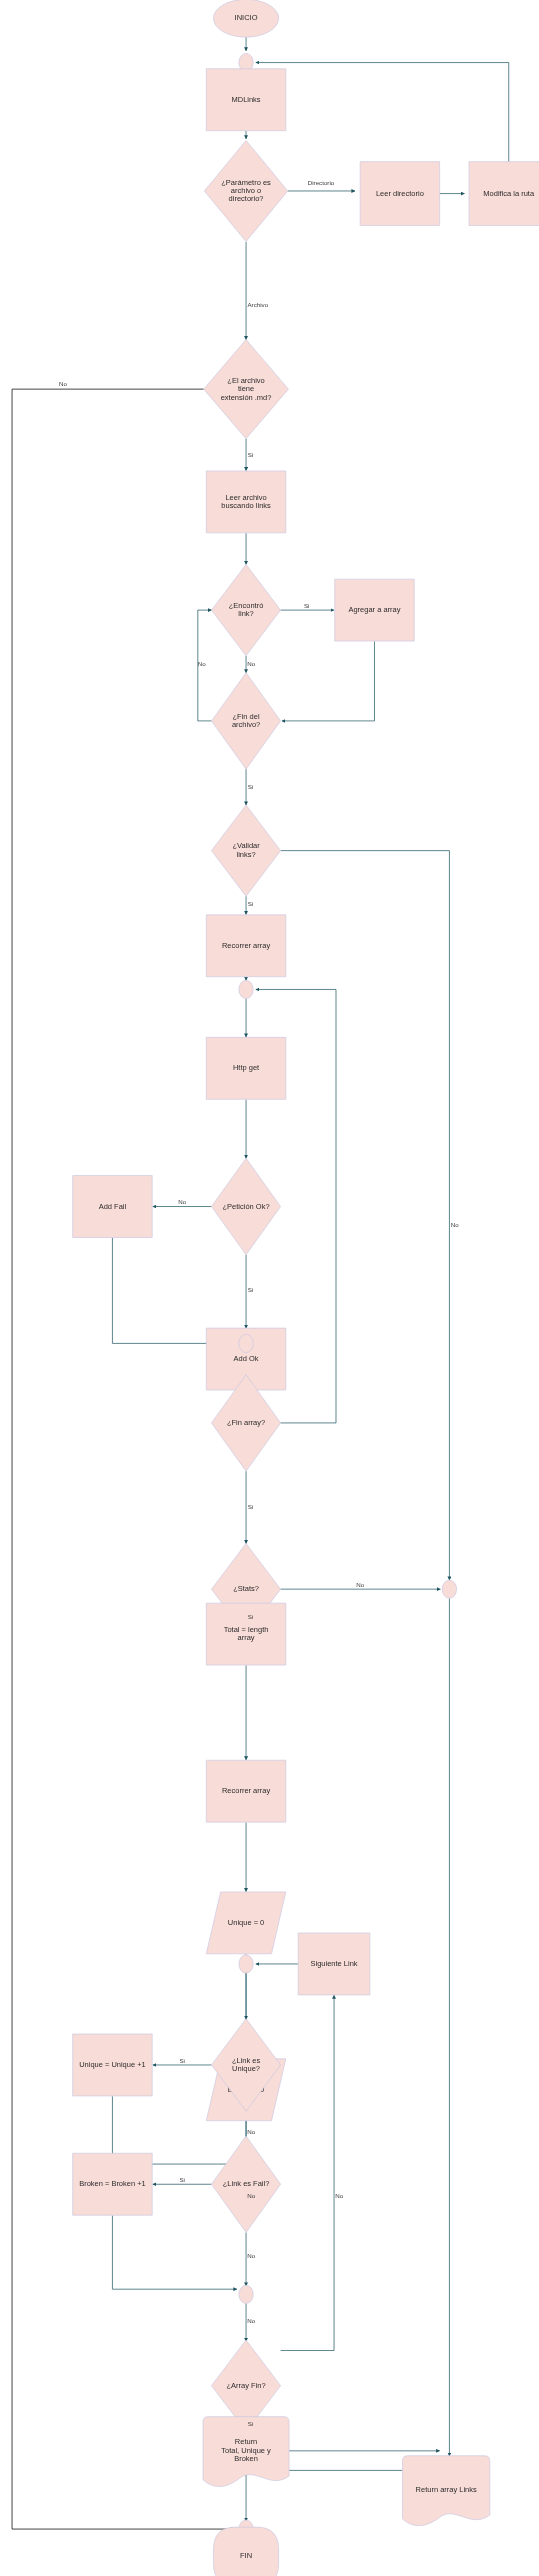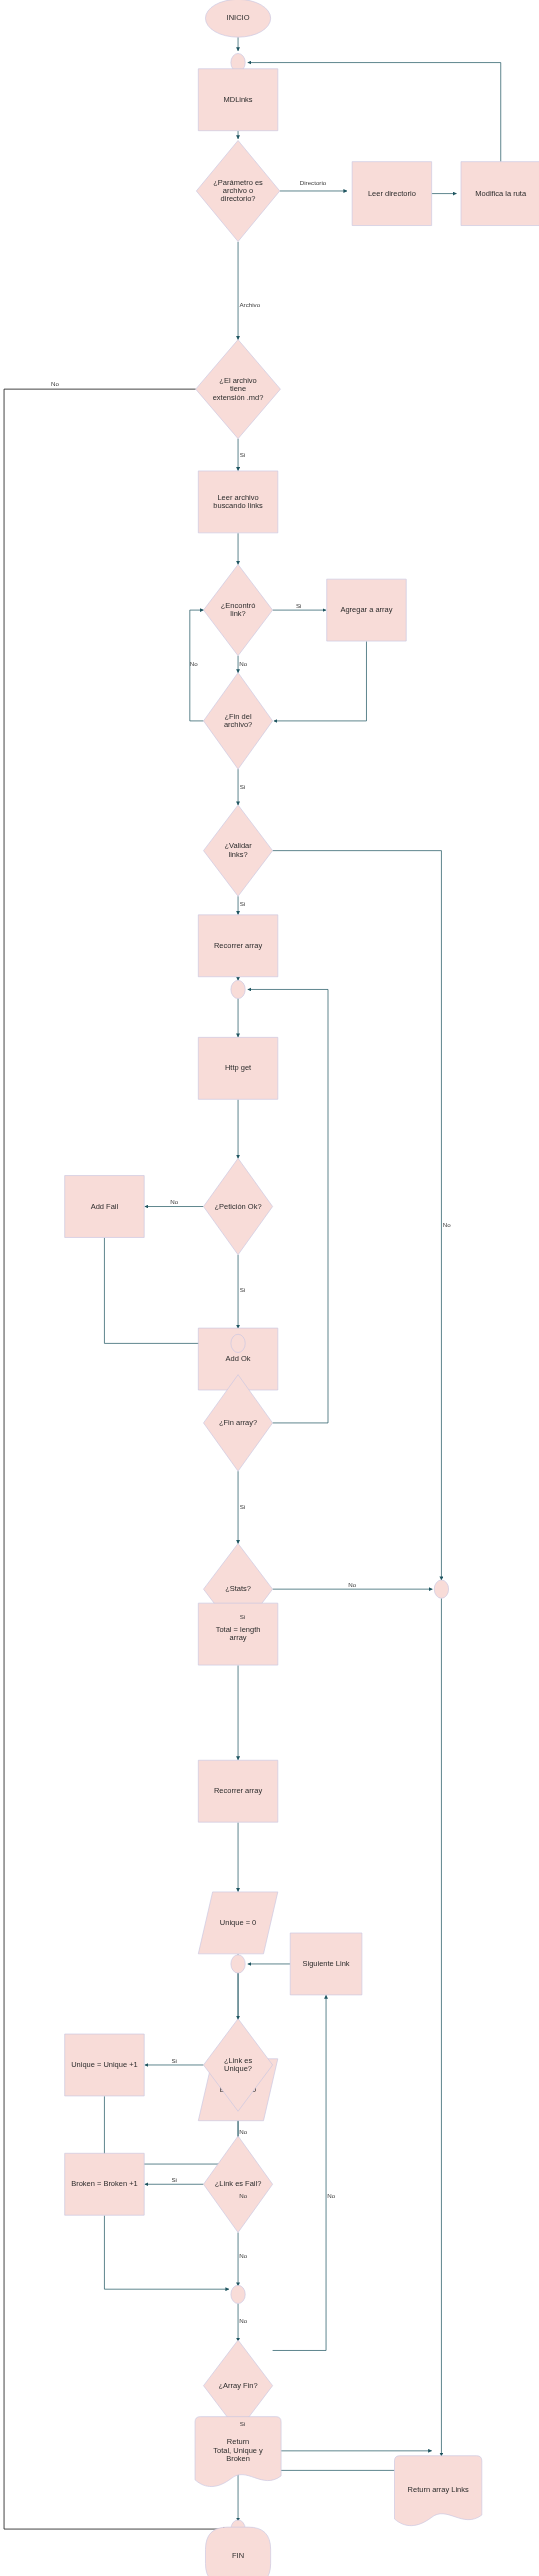--- a/index.html
+++ b/index.html
@@ -10,21 +10,21 @@
   }
   body {
     width: 540px;
     height: 2576px;
     position: relative;
     font-family: "Liberation Sans", sans-serif;
     overflow: hidden;
   }
   #chart-root {
     position: absolute;
-    left: 0;
+    left: 8px;
     top: 0;
     width: 521px;
     height: 2576px;
     text-align: center;
   }
   .node-text {
     font-family: "Liberation Sans", sans-serif;
     font-size: 11.5px;
     fill: #2b2b2b;
     text-anchor: middle;

